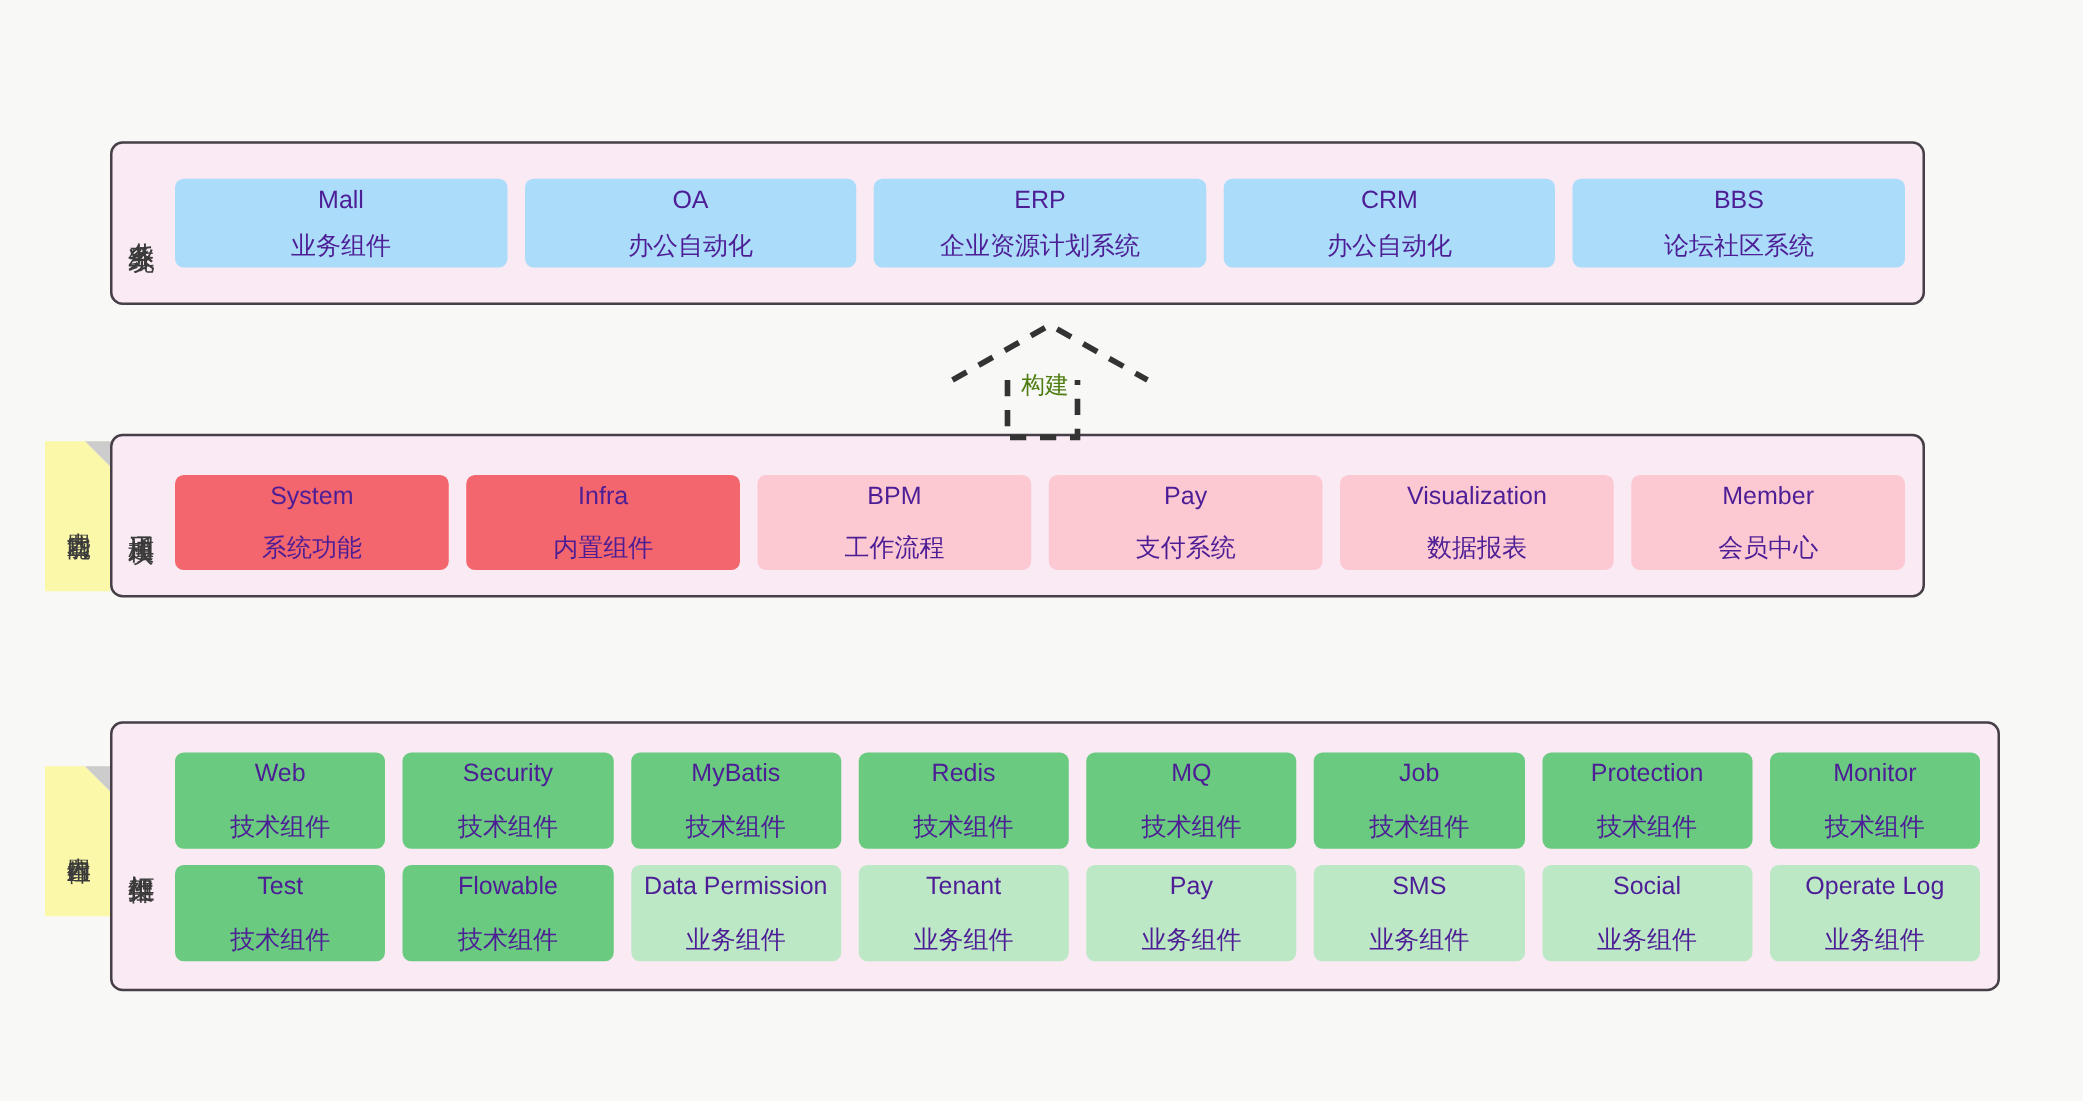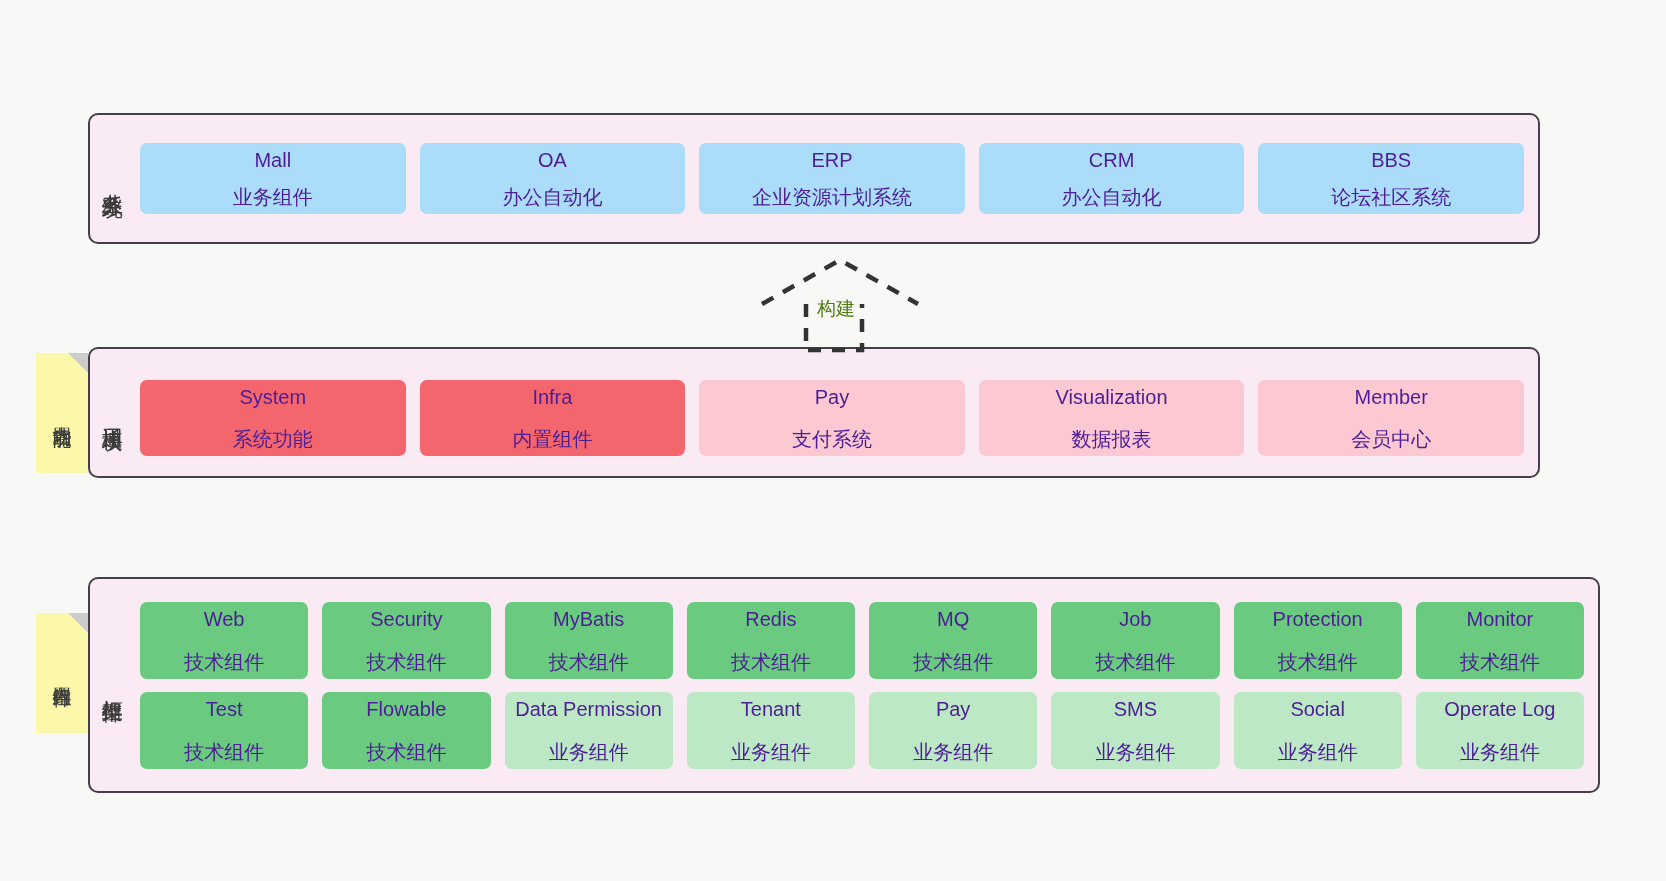--- a/index.html
+++ b/index.html
@@ -212,20 +212,24 @@
       <div class="row">
         <div class="cell c-red">
           <span class="en">System</span>
           <span class="cn">系统功能</span>
         </div>
         <div class="cell c-red">
           <span class="en">Infra</span>
           <span class="cn">内置组件</span>
         </div>
         <div class="cell c-pink">
+          <span class="en">BPM</span>
+          <span class="cn">工作流程</span>
+        </div>
+        <div class="cell c-pink">
           <span class="en">Pay</span>
           <span class="cn">支付系统</span>
         </div>
         <div class="cell c-pink">
           <span class="en">Visualization</span>
           <span class="cn">数据报表</span>
         </div>
         <div class="cell c-pink">
           <span class="en">Member</span>
           <span class="cn">会员中心</span>

